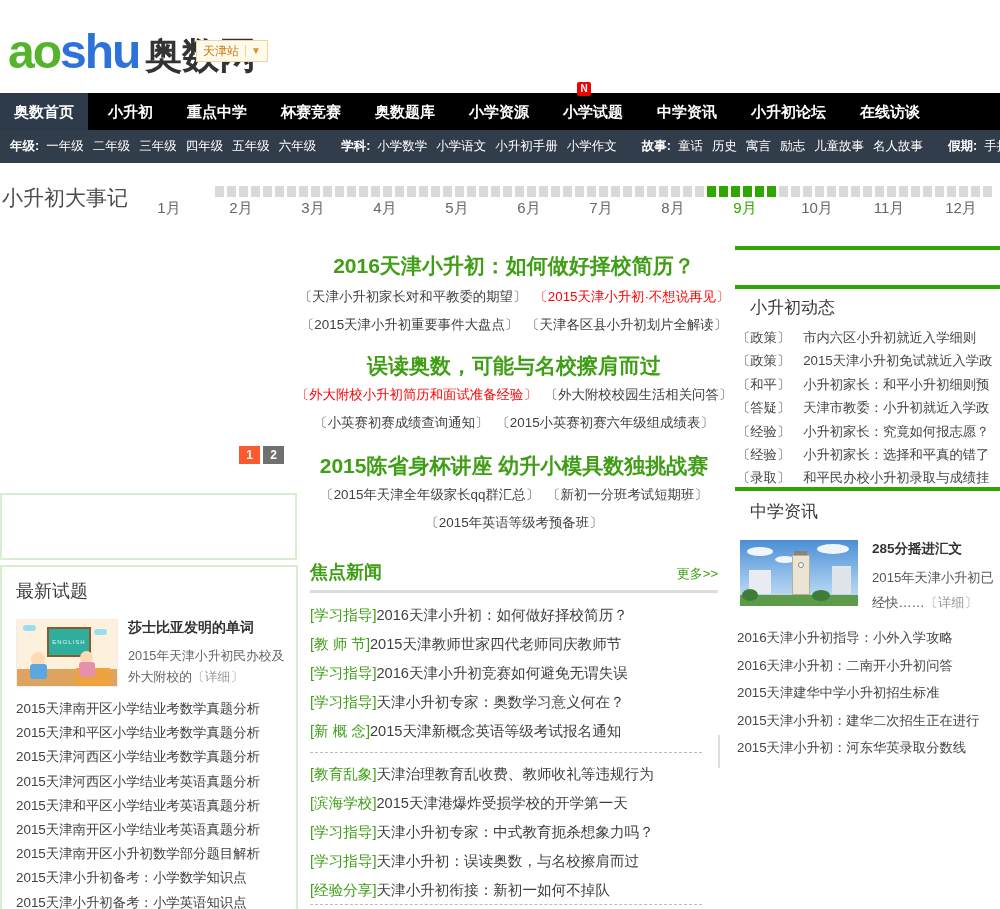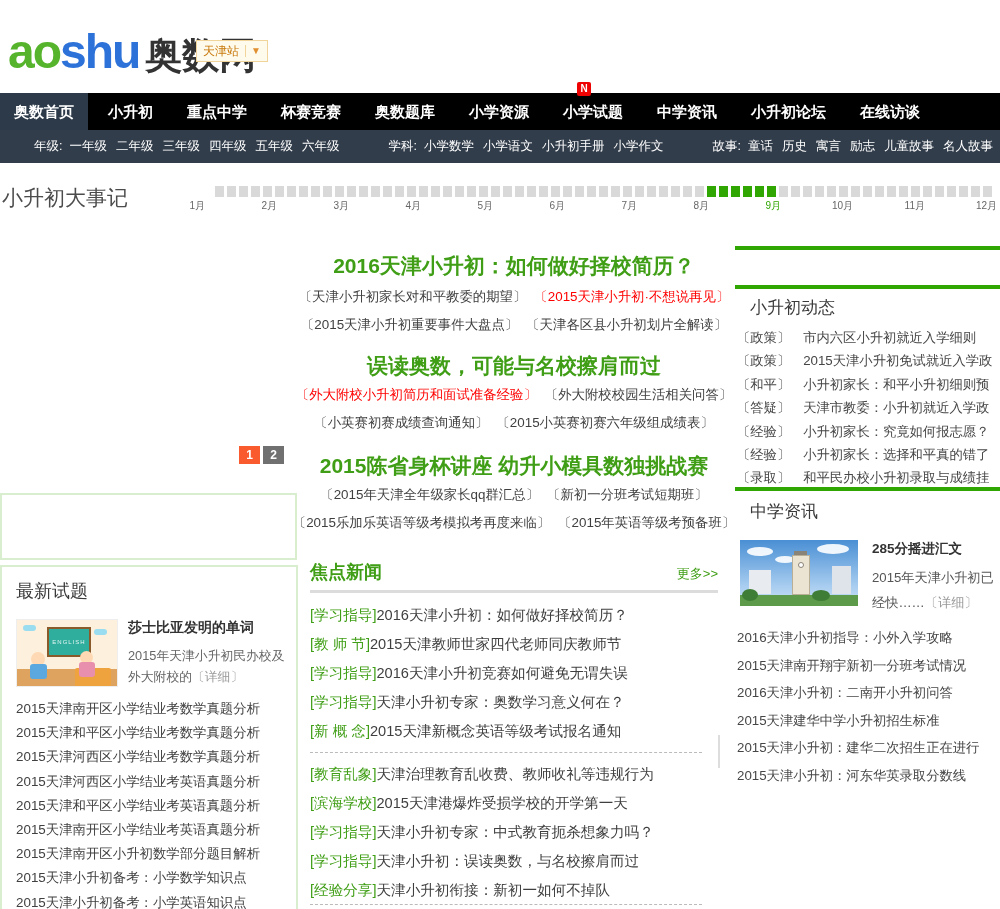--- a/index.html
+++ b/index.html
@@ -23,29 +23,29 @@
   
   .nav { position:absolute; left:0; top:93px; width:1000px; height:37px; background:#000000; display:flex; }
   .nav-item { color:#fff; font-size:15px; font-weight:bold; line-height:37px; padding:0 14px; margin-right:6px; cursor:pointer; white-space:nowrap; }
   .nav-item.active { background:#2c3a49; }
   .badge-n { position:absolute; left:577px; top:82px; width:14px; height:14px; background:#ee0202; color:#fff;
     font-size:10px; font-weight:bold; text-align:center; line-height:14px; border-radius:2px; z-index:5; }
   
   .subnav { position:absolute; left:0; top:130px; width:1000px; height:33px; background:#323d4b;
     display:flex; align-items:center; padding-left:10px; font-size:12.5px; color:#fff; white-space:nowrap; }
   .sn-group { display:flex; align-items:center; margin-right:16px; }
-  .sn-label { font-weight:normal; margin-right:7px;margin-left:24px; }
+  .sn-label { font-weight:bold; margin-right:7px; }
   .sn-link { margin-right:9px; cursor:pointer; }
   
   .tl-title { position:absolute; left:2px; top:184px; font-size:21px; color:#4c4c4c; }
   .tl-squares { position:absolute; left:215px; top:186px; display:flex; }
   .sq { width:9px; height:11px; background:#d9d9d9; margin-right:3px; }
   .sq.on { background:#2fa602; }
   .tl-months { position:absolute; left:133px; top:199px; width:864px; display:flex; }
-  .month { flex:1; text-align:right; font-size:10px; color:#666; cursor:pointer; }
+  .month { flex:1; text-align:center; font-size:15px; color:#666; cursor:pointer; }
   .month.active { color:#2fa602; }
   
   .pager { position:absolute; left:239px; top:446px; display:flex; }
   .pg { width:21px; height:18px; margin-right:3px; color:#fff; font-size:12px; font-weight:bold;
     text-align:center; line-height:18px; background:#707070; cursor:pointer; }
   .pg.current { background:#f95b2e; }
   .empty-box { position:absolute; left:0; top:493px; width:297px; height:67px; border:2px solid #d9edcf; background:#fff; }
   .latest-box { position:absolute; left:0; top:565px; width:298px; height:344px; border:2px solid #d9edcf; border-bottom:none;
     padding:12px 10px 0 14px; background:#fff; }
   .sec-title-dark { font-size:18px; color:#3a3a3a; }
@@ -325,21 +325,20 @@
   </div>
 
 <div class="hl-title" style="top:452px">2015陈省身杯讲座 幼升小模具数独挑战赛</div>
 <div class="hl-row" style="top:486px">
 
 <span class="hlink">〔2015年天津全年级家长qq群汇总〕</span>
     <span class="hlink">〔新初一分班考试短期班〕</span>
   </div>
 <div class="hl-row" style="top:514px">
 
-<span class="hlink">〔2015乐加乐英语等级考模拟考再度来临〕</span>
     <span class="hlink">〔2015年英语等级考预备班〕</span>
   </div>
 
 <div class="focus-header">
   <span class="focus-title">焦点新闻</span>
   <span class="more-link">更多&gt;&gt;</span>
 </div>
 <div class="focus-underline"></div>
 
 <div class="news-list" style="top:601px">
@@ -396,18 +395,17 @@
   </div>
   <div class="sc-ftext">
     <div class="sc-ftitle">285分摇进汇文</div>
     <div class="sc-fdesc"><span>2015年天津小升初已经快……</span><span class="detail-link">〔详细〕</span></div>
   </div>
 </div>
 
 <div class="sc-list">
 
 <div class="sc-item">2016天津小升初指导：小外入学攻略</div>
-    <div class="sc-item">2015天津南开翔宇新初一分班考试情况</div>
     <div class="sc-item">2016天津小升初：二南开小升初问答</div>
     <div class="sc-item">2015天津建华中学小升初招生标准</div>
     <div class="sc-item">2015天津小升初：建华二次招生正在进行</div>
     <div class="sc-item">2015天津小升初：河东华英录取分数线</div>
   </div>
 
 </body></html>

